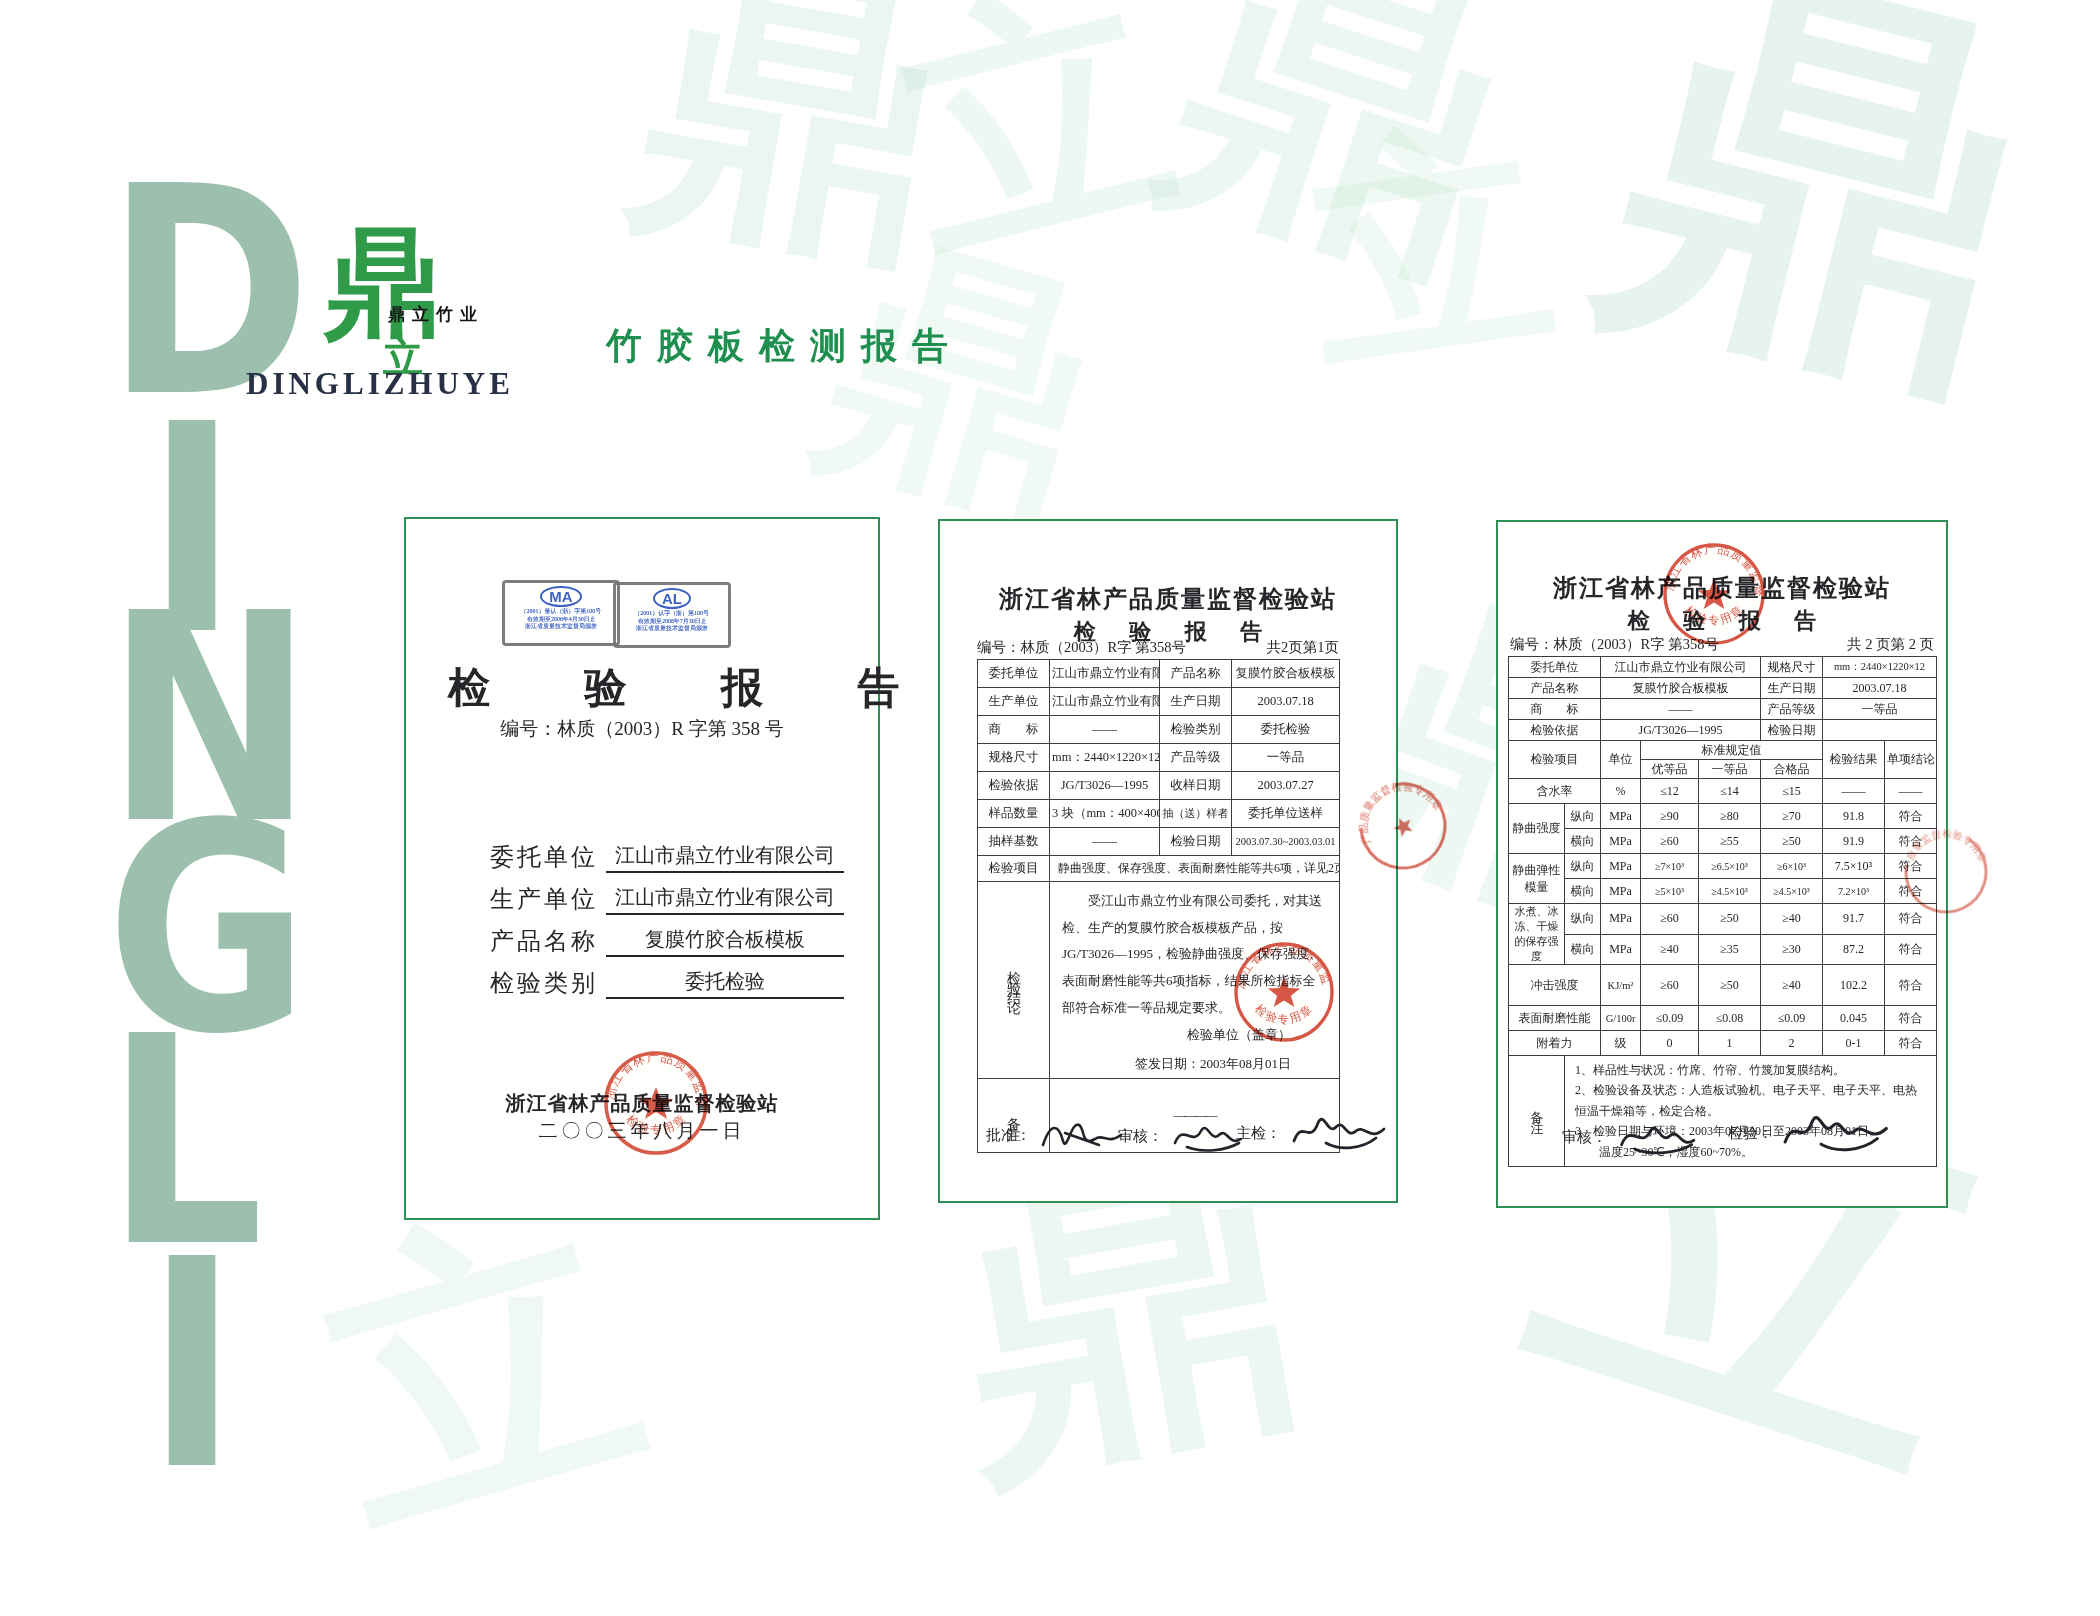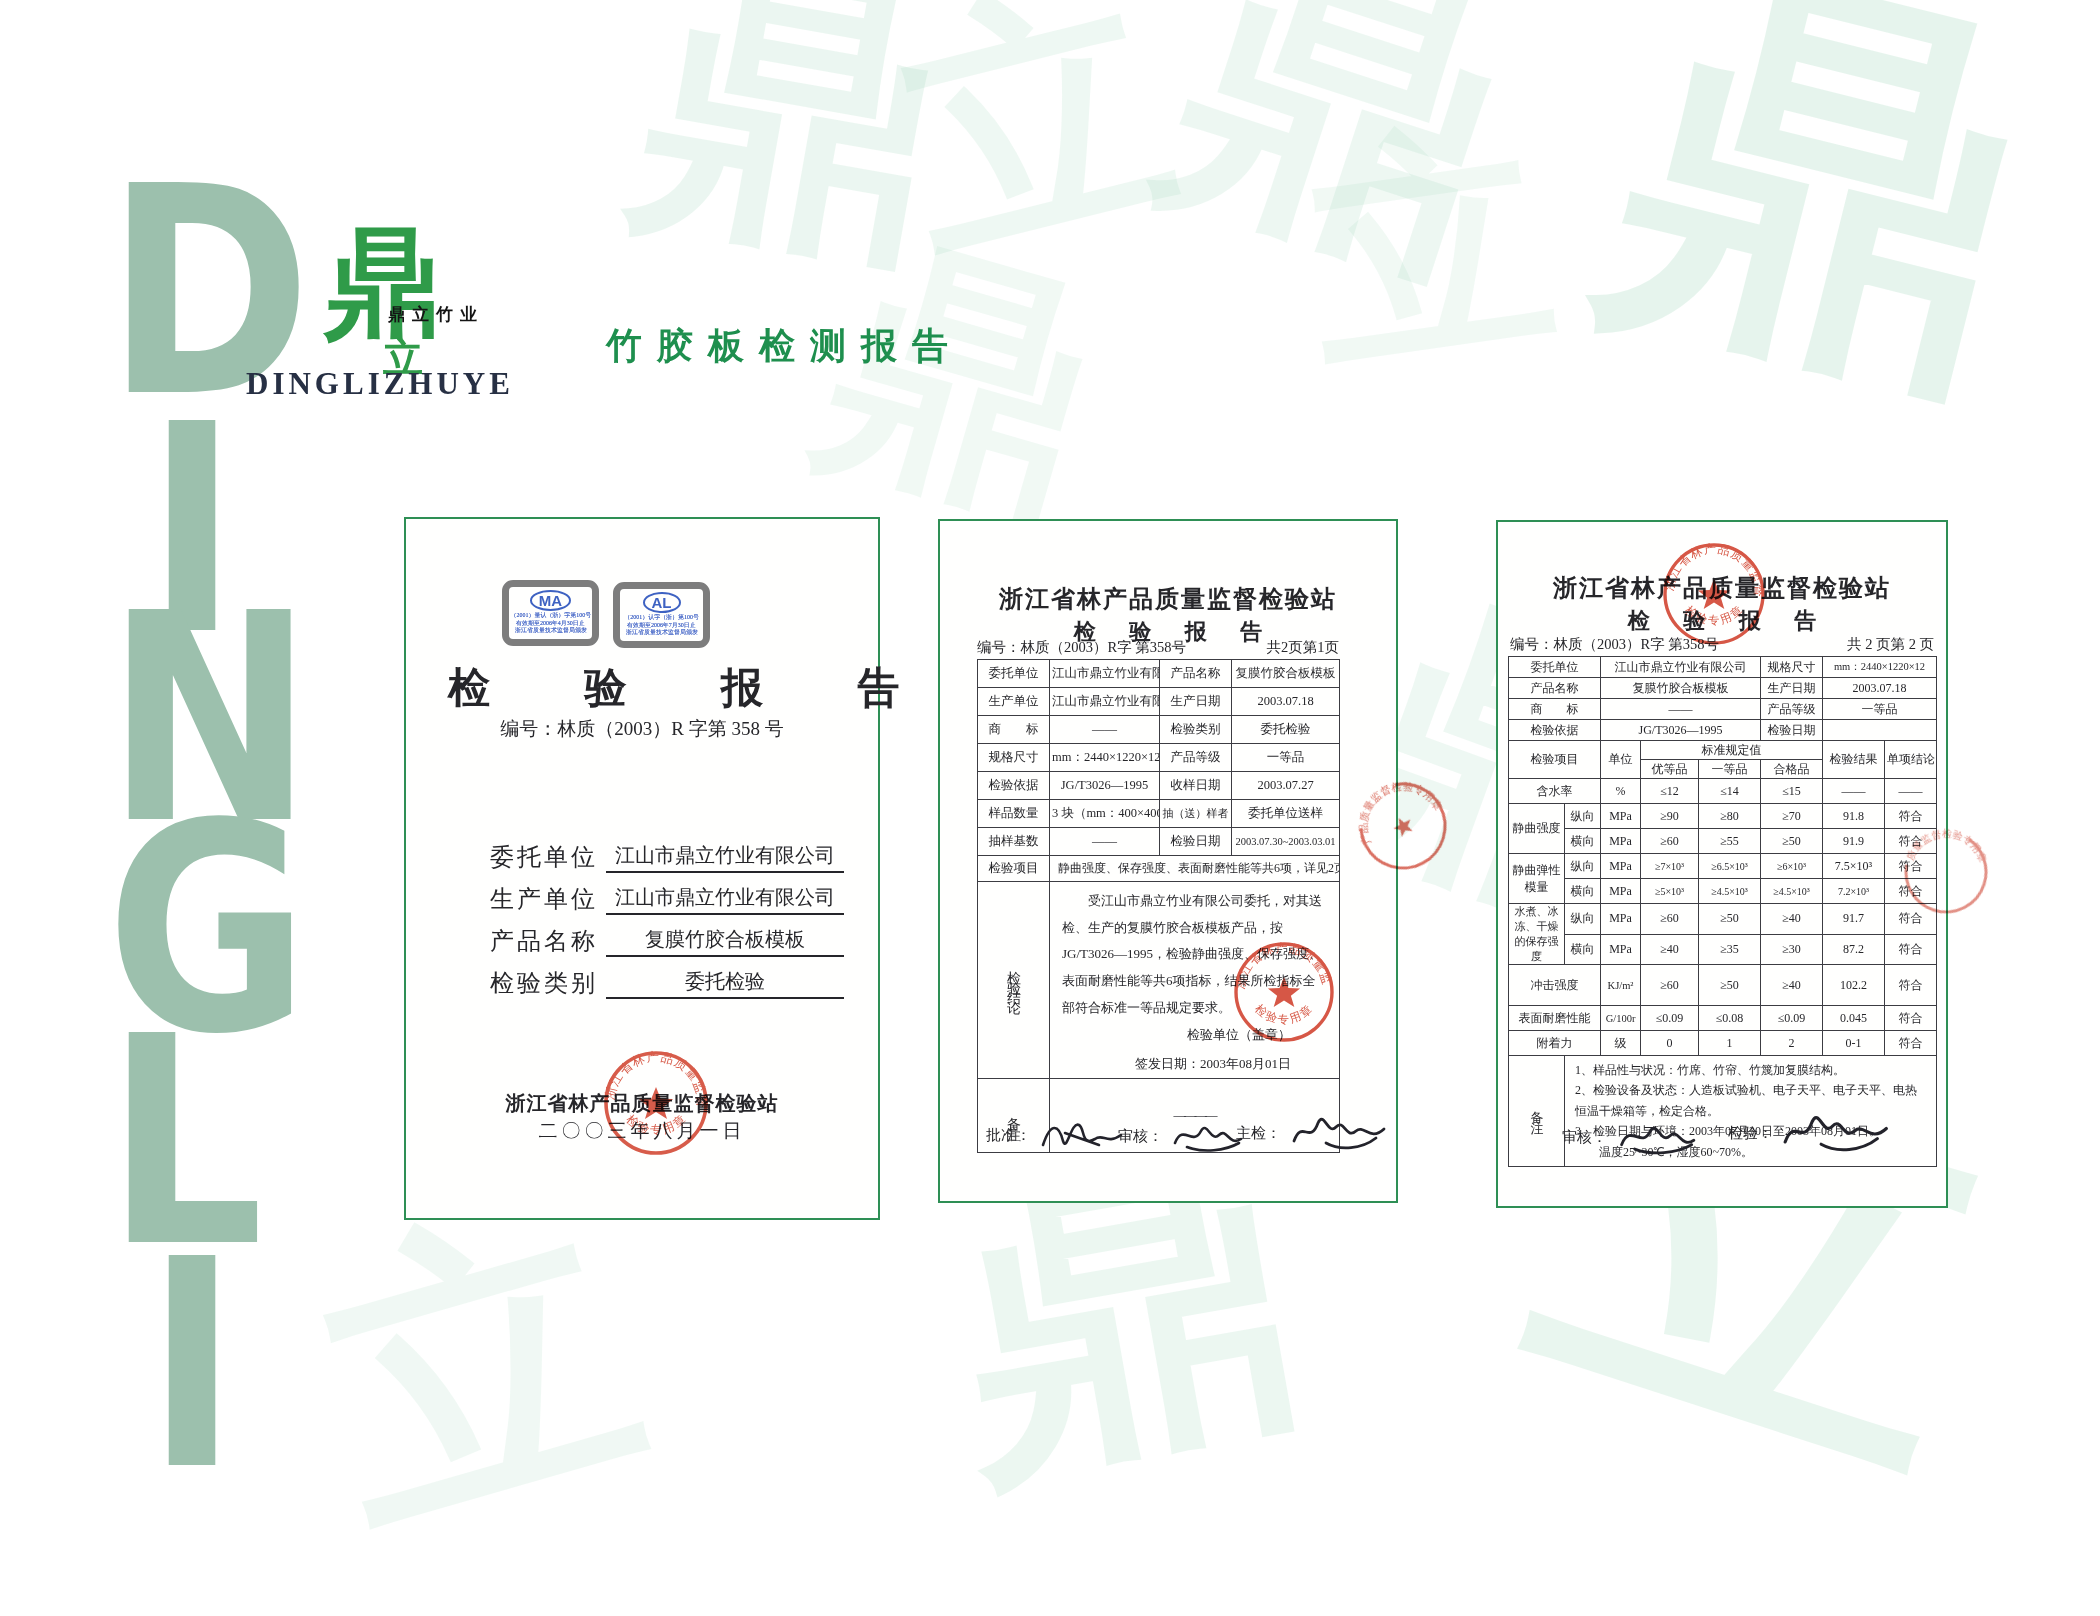--- a/index.html
+++ b/index.html
@@ -19,21 +19,21 @@
   .logo-en{position:absolute;left:246px;top:366px;font-size:31px;font-weight:700;color:#273044;
         letter-spacing:4px;z-index:2;font-family:"Liberation Serif",serif;}
   .main-title{position:absolute;left:606px;top:322px;font-size:36px;font-weight:700;color:#1e8f4e;
         letter-spacing:15px;font-family:"Liberation Sans",sans-serif;z-index:2;white-space:nowrap;}
   
   .card{position:absolute;background:#fffffe;border:2px solid #2e8f55;z-index:2;}
   #card1{left:404px;top:517px;width:472px;height:699px;}
   #card2{left:938px;top:519px;width:456px;height:680px;}
   #card3{left:1496px;top:520px;width:448px;height:684px;}
   
-  .bstamp{position:absolute;width:97px;height:66px;border:7px solid #737373;border-radius:11px;
+  .bstamp{position:absolute;width:118px;height:66px;border:3px solid #737373;border-radius:4px;
         color:#2e55bd;display:flex;flex-direction:column;align-items:center;justify-content:flex-start;
         padding-top:3px;box-sizing:border-box;opacity:.92;}
   .bstamp .blogo{font-family:"Liberation Sans",sans-serif;font-weight:700;font-size:15px;line-height:17px;
         border:2px solid #2e55bd;border-radius:50%;padding:0 7px;}
   .bstamp .bline{font-size:6.5px;line-height:7.5px;white-space:nowrap;transform:scale(.92);color:#3a5ec4;
         text-shadow:0 0 .6px #3a5ec4;}
   .c1-title{position:absolute;left:0;top:141px;width:100%;text-align:center;font-size:42px;font-weight:600;
         letter-spacing:42px;text-indent:42px;white-space:nowrap;}
   .c1-no{position:absolute;left:0;top:197px;width:100%;text-align:center;font-size:19px;}
   .c1-row{position:absolute;left:84px;display:flex;align-items:flex-end;}

